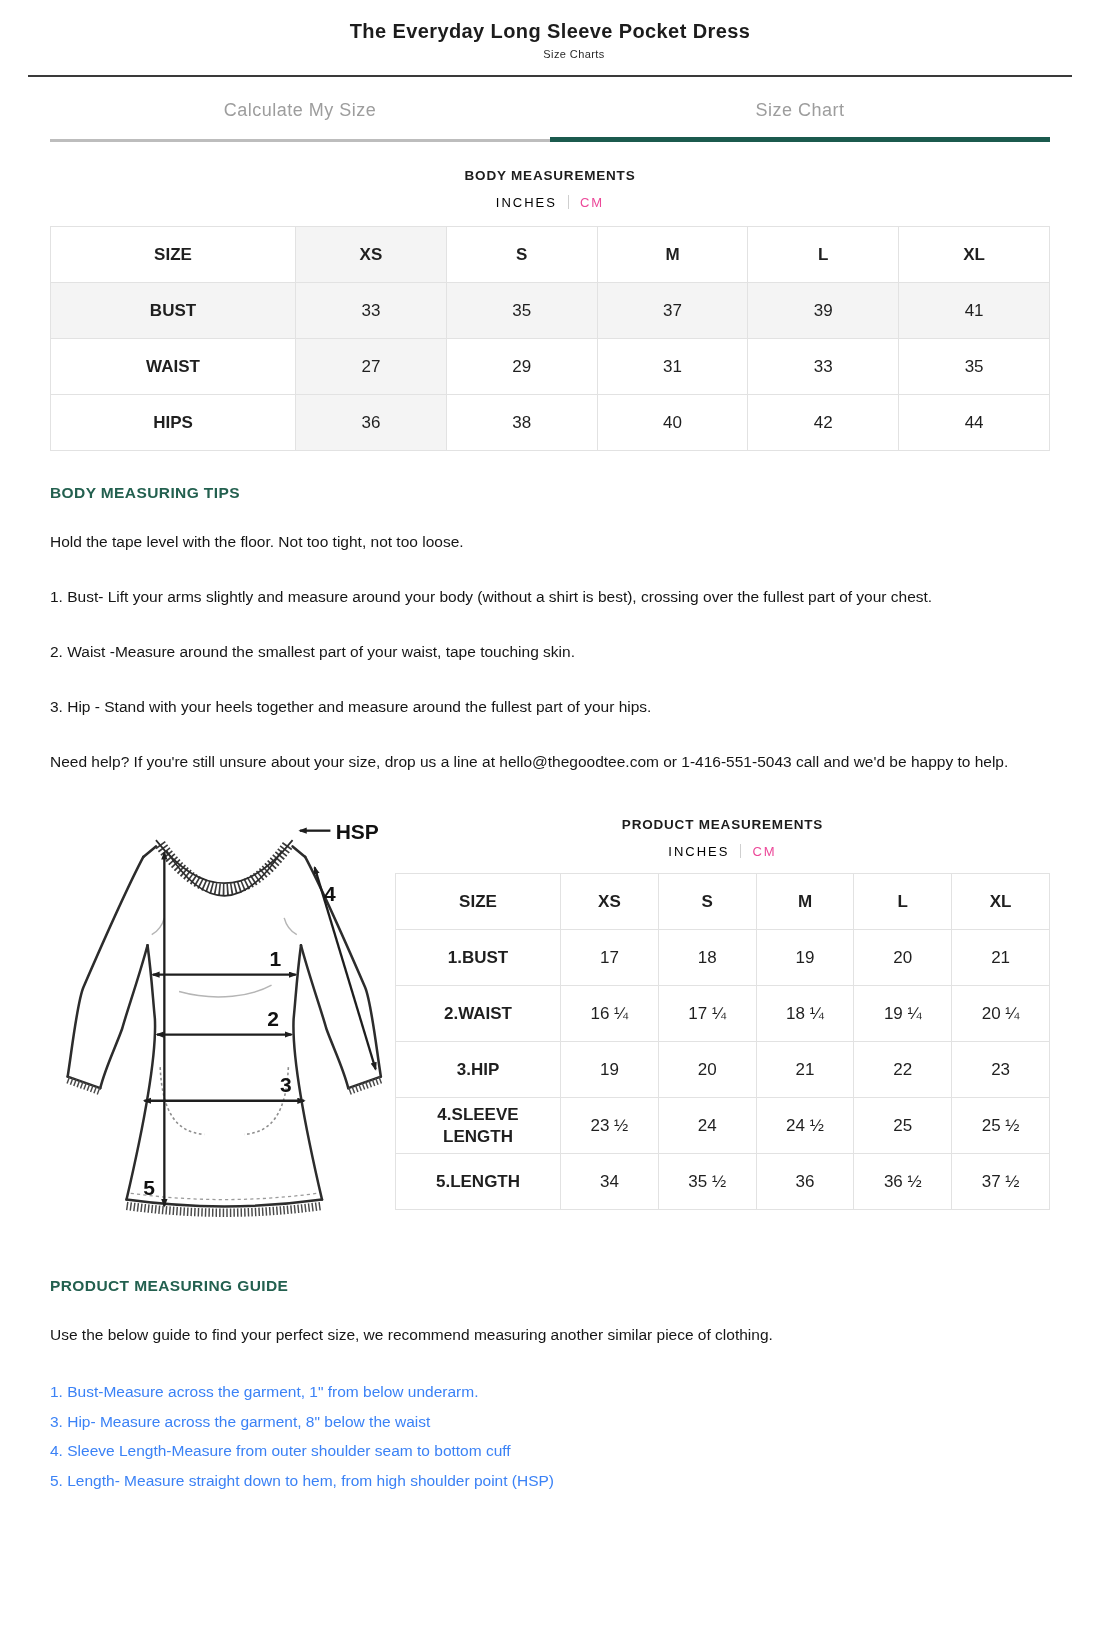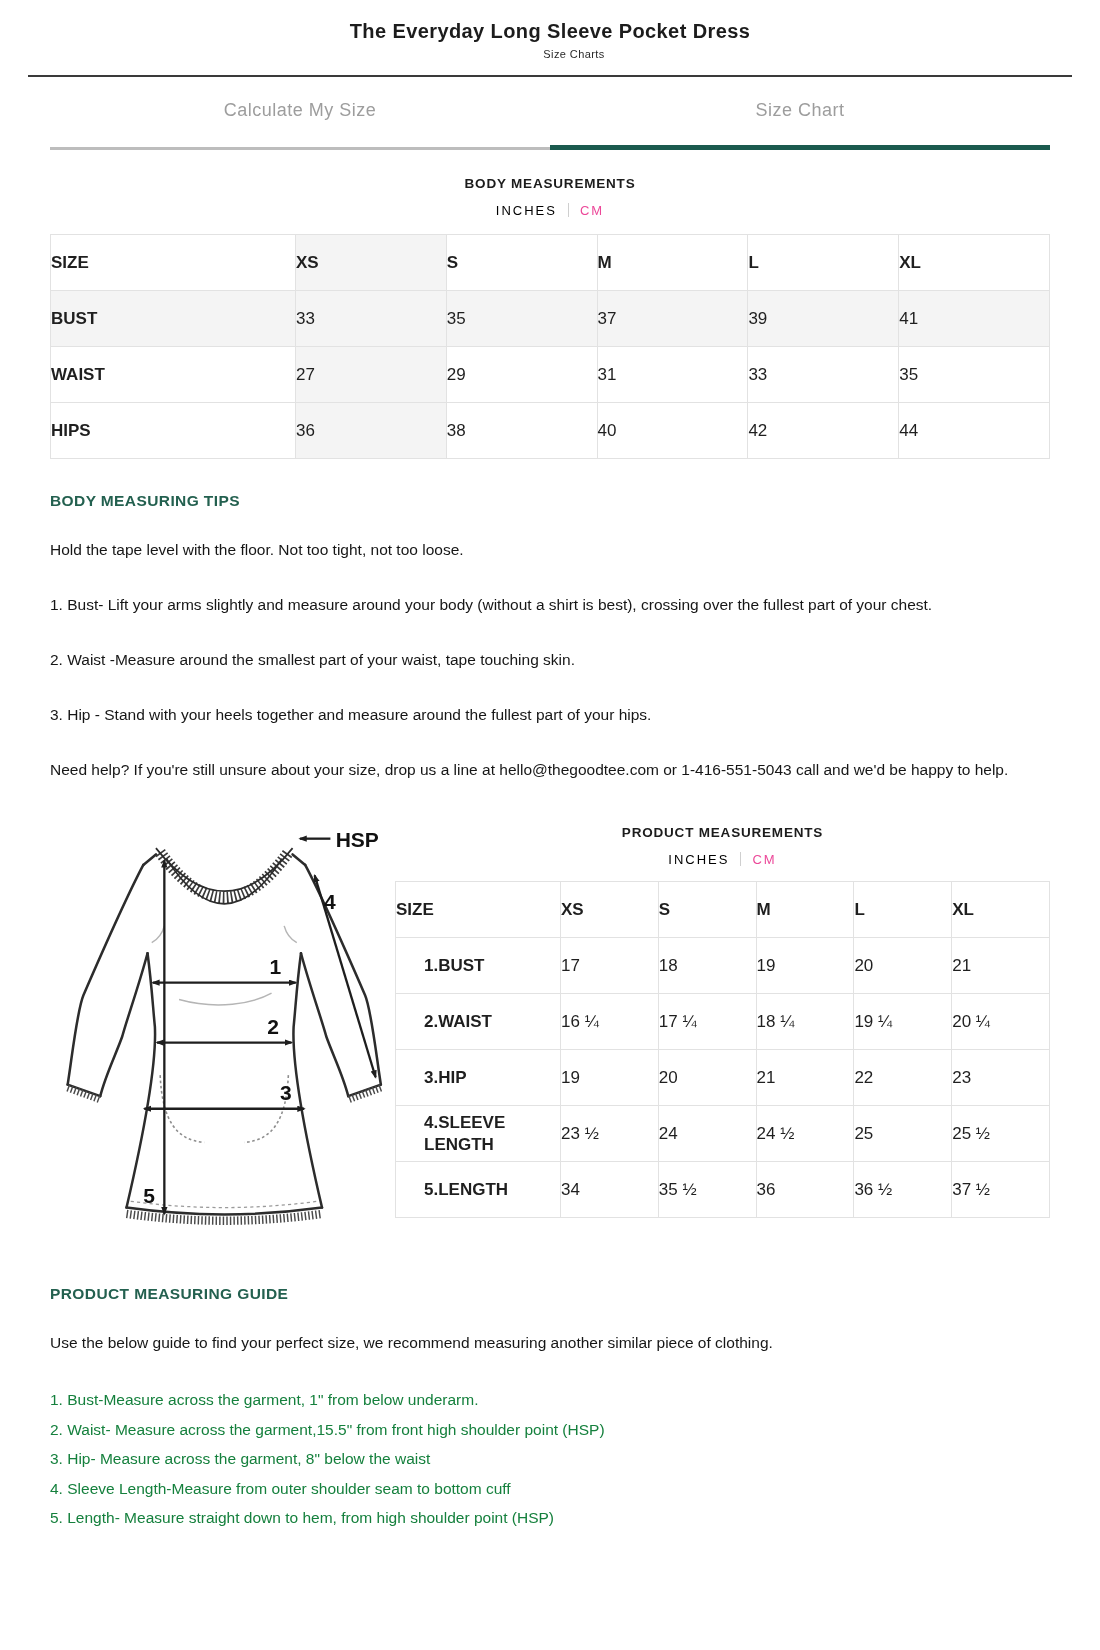--- a/index.html
+++ b/index.html
@@ -17,34 +17,34 @@
   .subtitle { font-size: 11px; margin-top: 5px; letter-spacing: .4px; color: #2a2a2a; padding-left: 48px; }
   .header-divider { border-top: 2px solid #3a3a3a; margin: 15px 28px 0; }
 
   
   .tabs { display: flex; margin: 0 50px; }
   .tab {
     flex: 1; text-align: center; font-size: 18px; color: #9d9d9d;
     letter-spacing: .5px; padding: 23px 0 14px; cursor: pointer;
     border-bottom: 3px solid #bdbdbd;
   }
-  .tab.active { border-bottom: 5px solid #1b5a4e; padding-bottom: 24px; }
+  .tab.active { border-bottom: 5px solid #1b5a4e; padding-bottom: 16px; }
 
   
   .sec-title { text-align: center; font-size: 13.5px; font-weight: 700; letter-spacing: .8px; color: #1c1c1c; }
   .bm-title { margin-top: 26px; }
   .units { text-align: center; margin-top: 12px; font-size: 13px; letter-spacing: 2px; }
   .unit-inches { color: #000000; cursor: pointer; }
   .unit-cm { color: #ec4899; cursor: pointer; margin-top: 8px; }
   .unit-sep { display: inline-block; width: 0; height: 14px; border-left: 1px solid #cfcfcf; margin: 0 11px; vertical-align: -2px; }
 
   
   table { border-collapse: collapse; }
   th, td {
-    border: 1px solid #e2e2e2; text-align: left; vertical-align: middle;
+    border: 1px solid #e2e2e2; text-align: center; vertical-align: middle;
     font-size: 17px; height: 56px; font-weight: 400; color: #1f1f1f;
   }
   th, td.rowlabel { font-weight: 700; }
   .body-table { margin: 16px 50px 0; width: 1000px; table-layout: fixed; }
   .body-table .col-label { width: 245px; }
   .body-table .shade { background: #f4f4f4; }
 
   
   .content { margin: 0 50px; }
   .tip-heading { color: #23604f; font-size: 15.5px; font-weight: 700; letter-spacing: .4px; margin-top: 33px; }
@@ -54,21 +54,21 @@
   .product-section { display: flex; margin: 40px 50px 0; }
   .diagram-col { width: 345px; flex: none; }
   .product-col { flex: 1; }
   .product-table { margin-top: 14px; width: 100%; table-layout: fixed; }
   .product-table .col-label { width: 165px; }
   .product-table td.rowlabel { padding: 0 28px; line-height: 22px; }
 
   
   .guide-heading { margin-top: 44px; }
   .guide-items { margin-top: 27px; }
-  .guide-item { font-size: 15.5px; line-height: 29.5px; color: #15803d; }
+  .guide-item { font-size: 15.5px; line-height: 29.5px; color: #3b82f6; }
 
   svg text { font-family: "Liberation Sans", "DejaVu Sans", sans-serif; }
 </style>
 </head>
 <body>
 
 <div class="page">
 
   <div class="header">
     <div class="title">The Everyday Long Sleeve Pocket Dress</div>
@@ -264,20 +264,19 @@
         </tbody>
       </table>
     </div>
   </div>
 
   <div class="content">
     <div class="tip-heading guide-heading">PRODUCT MEASURING GUIDE</div>
     <p class="para">Use the below guide to find your perfect size, we recommend measuring another similar piece of clothing.</p>
     <div class="guide-items">
       <div class="guide-item">1. Bust-Measure across the garment, 1" from below underarm.</div>
-      <div class="guide-item">2. Waist- Measure across the garment,15.5" from front high shoulder point (HSP)</div>
       <div class="guide-item">3. Hip- Measure across the garment, 8" below the waist</div>
       <div class="guide-item">4. Sleeve Length-Measure from outer shoulder seam to bottom cuff</div>
       <div class="guide-item">5. Length- Measure straight down to hem, from high shoulder point (HSP)</div>
     </div>
   </div>
 
 </div>
 
 </body></html>

